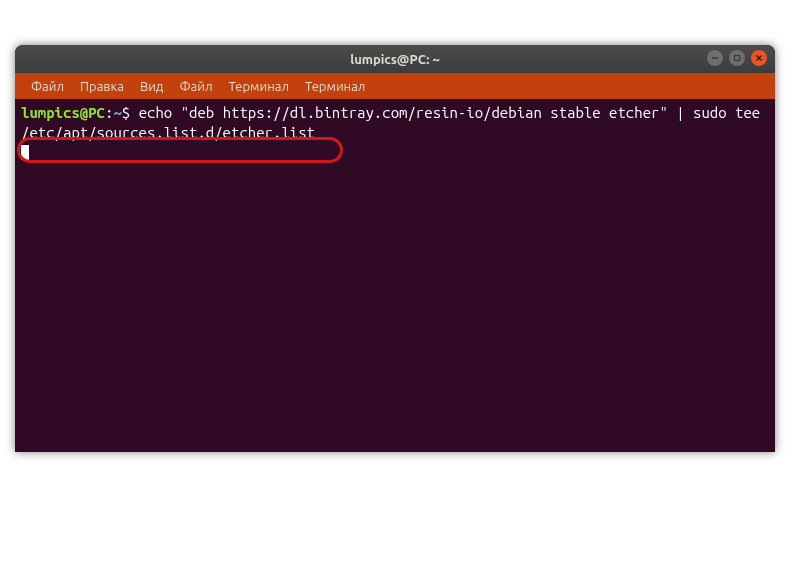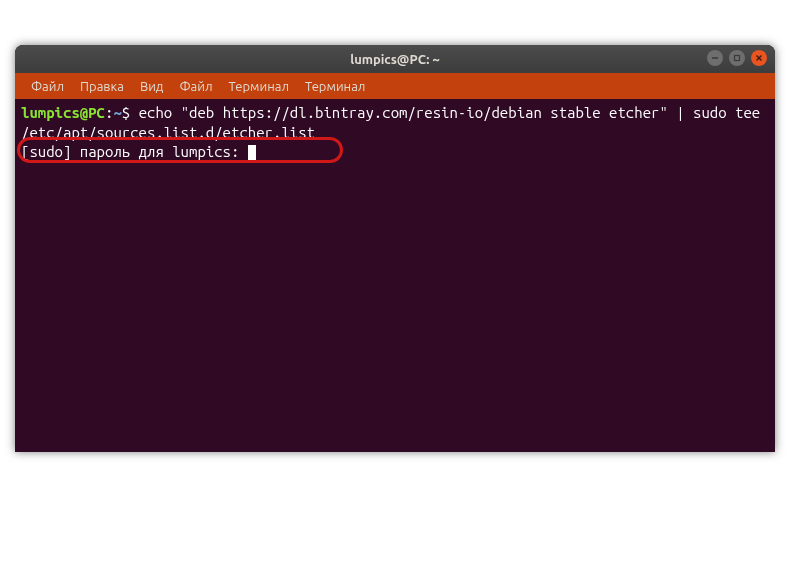--- a/index.html
+++ b/index.html
@@ -158,16 +158,16 @@
     <span class="menu-item">Файл</span>
     <span class="menu-item">Правка</span>
     <span class="menu-item">Вид</span>
     <span class="menu-item">Файл</span>
     <span class="menu-item">Терминал</span>
     <span class="menu-item">Терминал</span>
   </div>
 
   <div class="terminal-body">
     <div class="term-line"><span class="prompt-user">lumpics@PC</span><span class="prompt-dollar">:</span><span class="prompt-path">~</span><span class="prompt-dollar">$</span><span class="cmd-text"> <span>echo "deb https://dl.bintray.com/resin-io/debian stable etcher" | sudo tee /etc/apt/sources.list.d/etcher.list</span></span></div>
-    <div class="term-line"><span class="cmd-text">[sudo] пароль для lumpics: </span><span class="cursor"></span></div>
+    <div class="term-line"><span class="cursor"></span></div>
     <div class="highlight-box"></div>
   </div>
 </div>
 
 </body></html>

